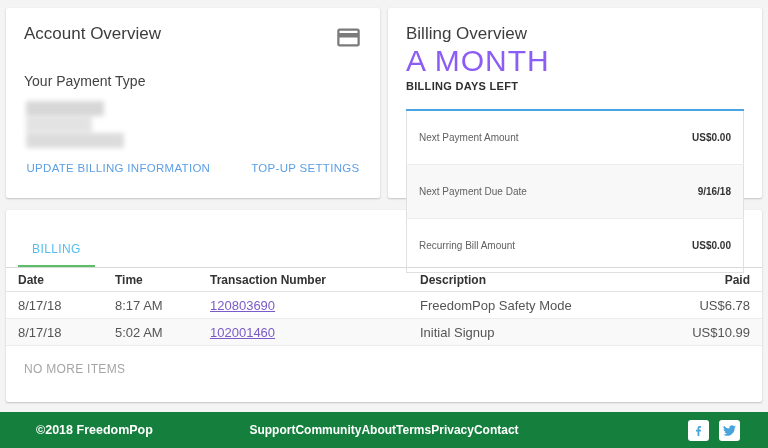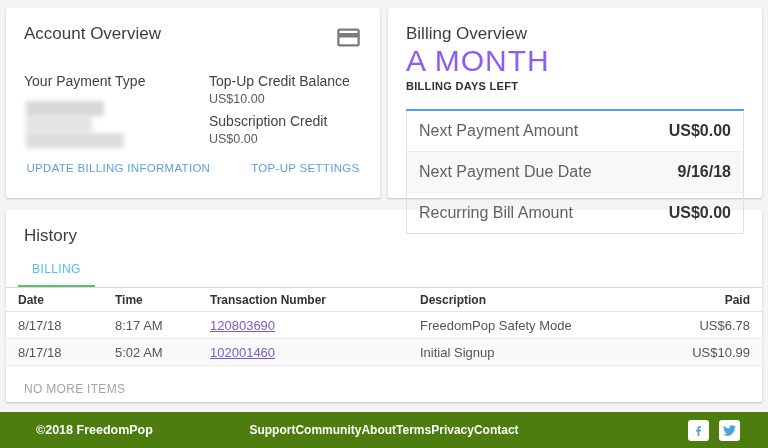--- a/index.html
+++ b/index.html
@@ -51,21 +51,21 @@
   .period { font-size:30px; color:#8b5cf6; letter-spacing:1px; margin-top:0; }
   .period-caption { font-size:11px; font-weight:bold; color:#2f2f2f; letter-spacing:.3px; margin-top:2px; }
   .bo-table {
     margin-top:17px; width:100%;
     border:1px solid #e0e0e0; border-top:2px solid #4ba5e2;
     border-collapse:collapse;
   }
   .bo-table tr { border-bottom:1px solid #ececec; }
   .bo-table tr:last-child { border-bottom:none; }
   .bo-table tr:nth-child(even) { background:#f8f8f8; }
-  .bo-table td { padding:11px 12px; font-size:16px; }
+  .bo-table td { padding:21px 12px; font-size:10px; }
   .bo-label { color:#616161; }
   .bo-value { text-align:right; font-weight:bold; color:#333; }
 
   
   .card.history { margin:12px 6px 0 6px; height:192px; padding-top:16px; }
   .history .card-title { padding:0 18px; }
   .tabs { display:flex; margin-top:16px; padding:0 0 0 12px; }
   .tab {
     font-size:12px; letter-spacing:.4px; color:#9e9e9e;
     padding:0 14px 9px 14px; cursor:pointer; background:none; border:none;
@@ -85,21 +85,21 @@
   .hist-table tbody tr:nth-child(even) { background:#f9f9f9; }
   .hist-table th:first-child, .hist-table td:first-child { padding-left:12px; }
   .hist-table th:last-child, .hist-table td:last-child { text-align:right; padding-right:12px; }
   .c-date { width:109px; } .c-time { width:95px; } .c-txn { width:210px; } .c-paid { width:90px; }
   .txn-link { color:#7a5bc8; text-decoration:underline; cursor:pointer; }
   .no-more { font-size:12px; color:#a5a5a5; letter-spacing:.3px; padding:16px 18px; }
 
   
   .footer {
     position:absolute; left:0; right:0; bottom:0; height:36px;
-    background:#4d7c0f; display:flex; align-items:center;
+    background:#15803d; display:flex; align-items:center;
     padding:0 28px 0 36px; justify-content:space-between;
   }
   .copyright { font-size:12.5px; font-weight:bold; color:#fff; }
   .footer-links {
     position:absolute; left:50%; top:50%; transform:translate(-50%,-50%);
     display:flex; white-space:nowrap;
   }
   .footer-link { font-size:12px; font-weight:bold; color:#fff; text-decoration:none; cursor:pointer; }
   .social { display:flex; gap:10px; }
   .social-btn {
@@ -125,26 +125,20 @@
         </span>
       </div>
       <div class="acct-body">
         <div class="acct-left">
           <div class="field-label">Your Payment Type</div>
           <div class="redacted">
             <div class="b1"></div>
               <div class="b2"></div>
               <div class="b3"></div>
           </div>
-        </div>
-        <div class="acct-right">
-          <div class="field-label">Top-Up Credit Balance</div>
-          <div class="amount">US$10.00</div>
-          <div class="field-label">Subscription Credit</div>
-          <div class="amount">US$0.00</div>
         </div>
       </div>
       <div class="acct-links">
         <a class="text-link">UPDATE BILLING INFORMATION</a>
         <a class="text-link">TOP-UP SETTINGS</a>
       </div>
     </div>
 
     <div class="card billing">
       <div class="card-title">Billing Overview</div>
@@ -163,21 +157,20 @@
           <tr>
             <td class="bo-label">Recurring Bill Amount</td>
             <td class="bo-value">US$0.00</td>
           </tr>
         </tbody>
       </table>
     </div>
   </div>
 
   <div class="card history">
-    <div class="card-title">History</div>
     <div class="tabs">
       <button class="tab active">BILLING</button>
     </div>
     <table class="hist-table">
       <colgroup>
           <col class="c-date">
           <col class="c-time">
           <col class="c-txn">
           <col>
           <col class="c-paid">

